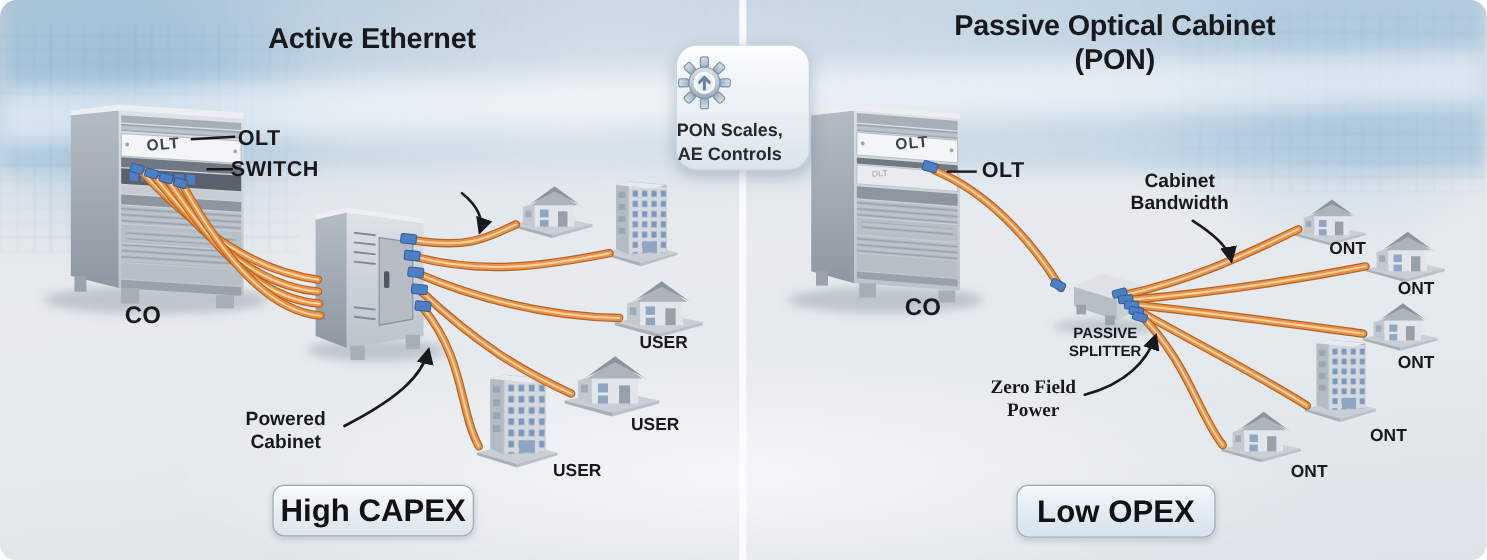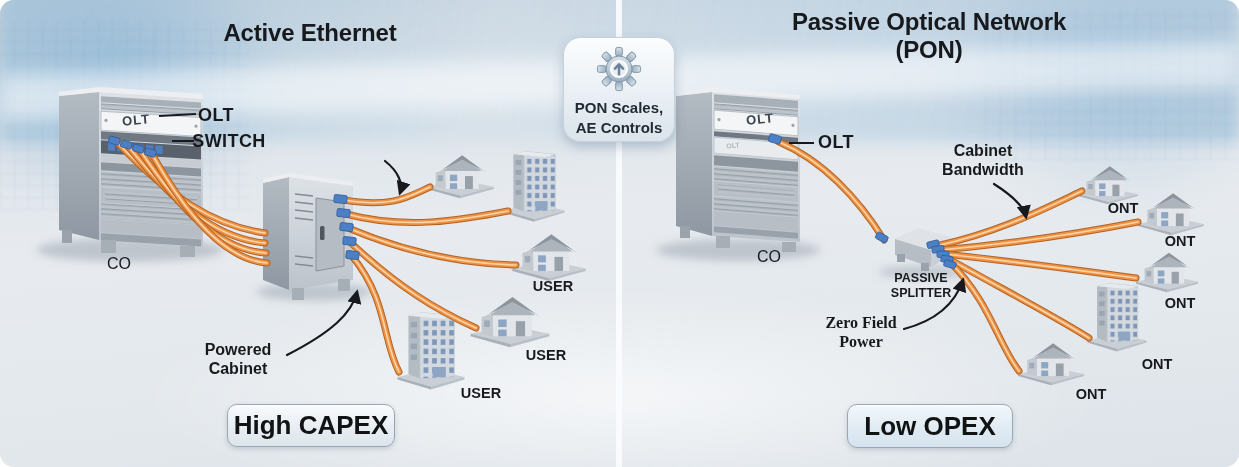--- a/index.html
+++ b/index.html
@@ -37,33 +37,33 @@
   .curvarrow{stroke:#17191c;stroke-width:2.2;fill:none;stroke-linecap:round;}
   
   .lbl{position:absolute;color:#17191c;text-align:center;transform:translate(-50%,-50%);
        white-space:pre-line;line-height:1.16;}
   .t-title{font-size:24px;font-weight:700;letter-spacing:-.2px;}
   .t-callout{font-size:18px;font-weight:700;letter-spacing:.4px;}
   .t-note{font-size:16px;font-weight:700;}
   .t-caps{font-size:13px;font-weight:700;letter-spacing:.2px;line-height:1.25;}
   .t-caps-sm{font-size:12.5px;font-weight:700;line-height:1.22;}
   .t-tag{font-size:14.5px;font-weight:700;}
-  .t-co{font-size:16px;font-weight:400;}
+  .t-co{font-size:20px;font-weight:700;}
   .t-rackunit{font-size:13px;font-weight:700;color:#3c434a;letter-spacing:1px;}
   .rot-5{transform:translate(-50%,-50%) rotate(-5deg);}
   .t-rackunit-faint{font-size:7px;font-weight:700;color:#4a525a;opacity:.35;}
   .badge{position:absolute;display:flex;align-items:center;justify-content:center;
     border:1.6px solid #9aa7b2;border-radius:10px;color:#101214;font-weight:700;font-size:26px;
     background:linear-gradient(180deg,#f9fbfc 0%,#e7edf2 55%,#dde5ec 100%);
     box-shadow:0 2px 5px rgba(90,105,125,.25), inset 0 1px 0 #ffffff;}
   .badge-right{background:linear-gradient(180deg,#f3f8fb 0%,#e0ebf3 55%,#d6e3ee 100%);border-color:#97a8b6;}
   .center-badge{position:absolute;left:563px;top:37px;width:112px;height:105px;border-radius:18px;
     background:linear-gradient(180deg,#fbfdfe 0%,#e9eff4 55%,#dbe4ec 100%);
     border:1px solid #c6d1db;box-shadow:0 5px 12px rgba(80,100,125,.3), inset 0 1px 0 #ffffff;
-    display:flex;flex-direction:column;align-items:center;justify-content:flex-start;padding-top:8px;box-sizing:border-box;}
+    display:flex;flex-direction:column;align-items:flex-start;justify-content:flex-start;padding-top:8px;box-sizing:border-box;}
   .center-badge .cap{font-size:15px;font-weight:700;color:#242a32;text-align:center;line-height:1.3;
     white-space:pre-line;margin-top:2px;}
 </style>
 </head>
 <body>
 
 <div class="stage">
 
   <div class="bg bg-glow-top"></div>
   <div class="bg bg-corner-l"></div>
@@ -335,21 +335,21 @@
       <path class="curvarrow" d="M385,161 C399,172 403,184 400,193" marker-end="url(#ah)"></path>
       <path class="curvarrow" d="M287,355 C332,332 352,313 357,292" marker-end="url(#ah)"></path>
       <path class="curvarrow" d="M994,184 C1013,196 1024,207 1026,217" marker-end="url(#ah)"></path>
       <path class="curvarrow" d="M904,329 C938,320 956,301 963,280" marker-end="url(#ah)"></path>
     </g>
   </svg>
 
   <div class="divider"></div>
 
   <div class="lbl t-title" style="left:310px;top:33px;">Active Ethernet</div>
-  <div class="lbl t-title" style="left:929px;top:36px;">Passive Optical Network (PON)</div>
+  <div class="lbl t-title" style="left:929px;top:36px;">Passive Optical Cabinet (PON)</div>
 
   <div class="lbl t-rackunit rot-5" style="left:136px;top:120px;">OLT</div>
   <div class="lbl t-callout" style="left:216px;top:115px;">OLT</div>
   <div class="lbl t-callout" style="left:229px;top:141px;">SWITCH</div>
   <div class="lbl t-co" style="left:119px;top:264px;">CO</div>
 
   <div class="lbl t-note" style="left:238px;top:360px;">Powered
 Cabinet</div>
 
   <div class="lbl t-tag" style="left:553px;top:286px;">USER</div>

